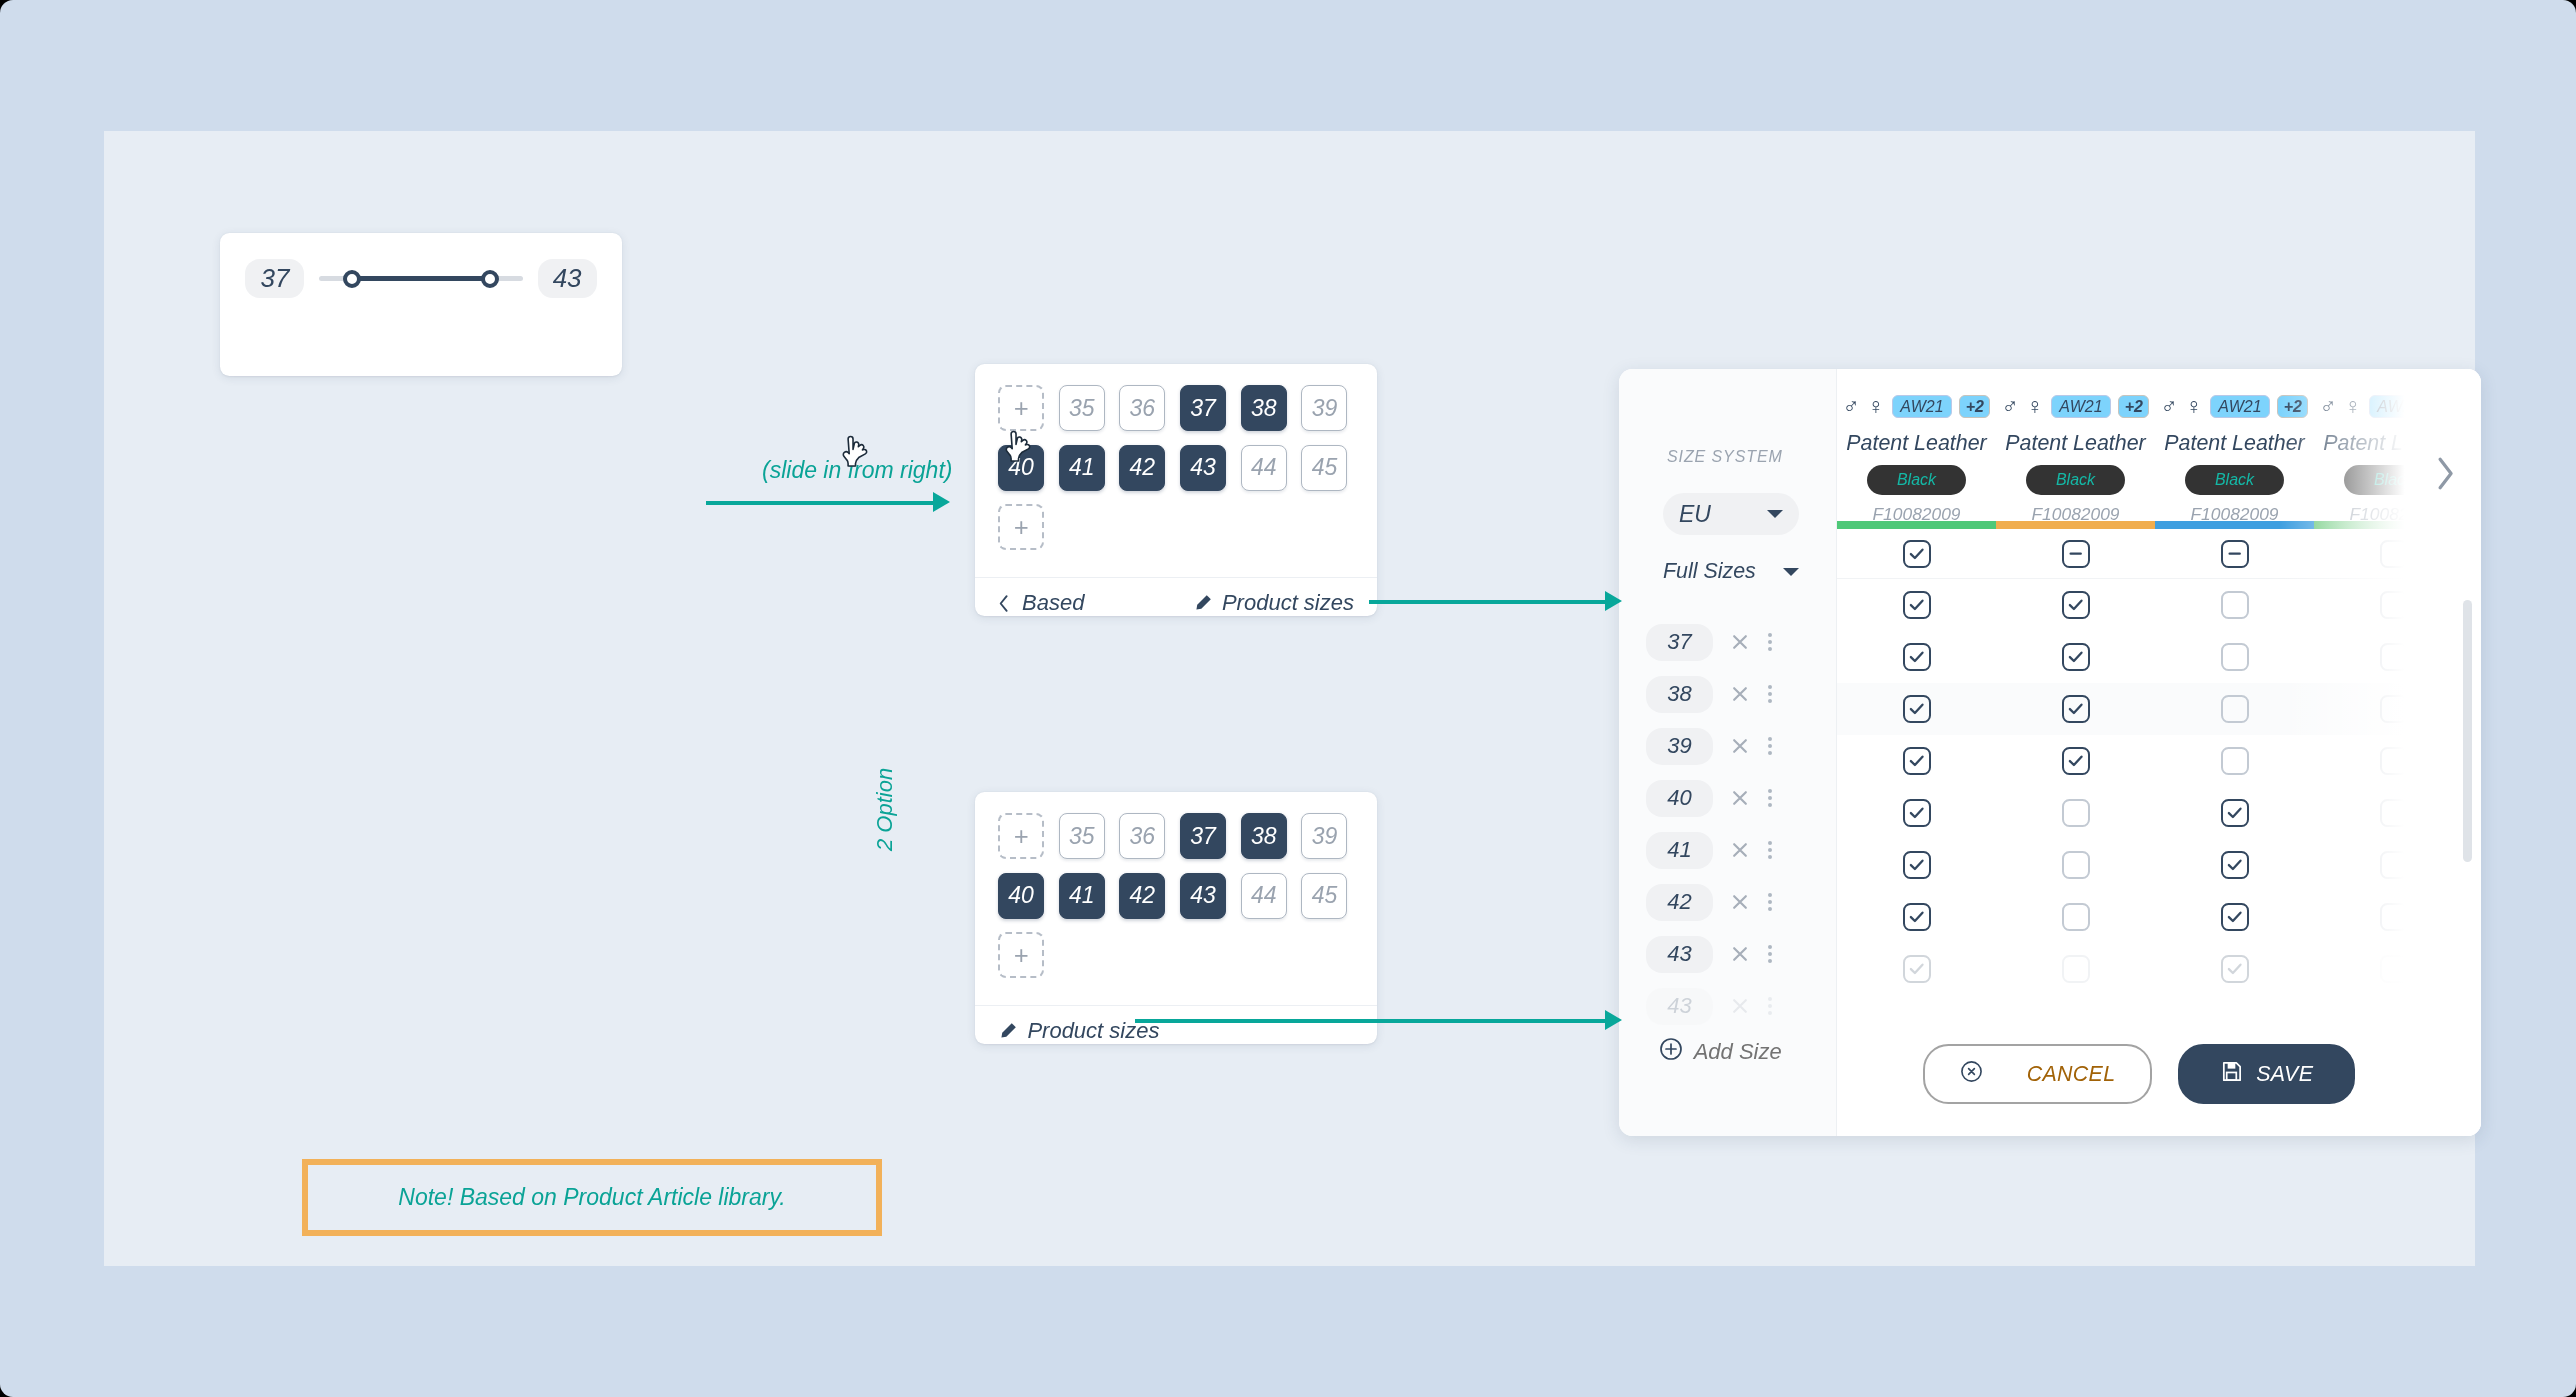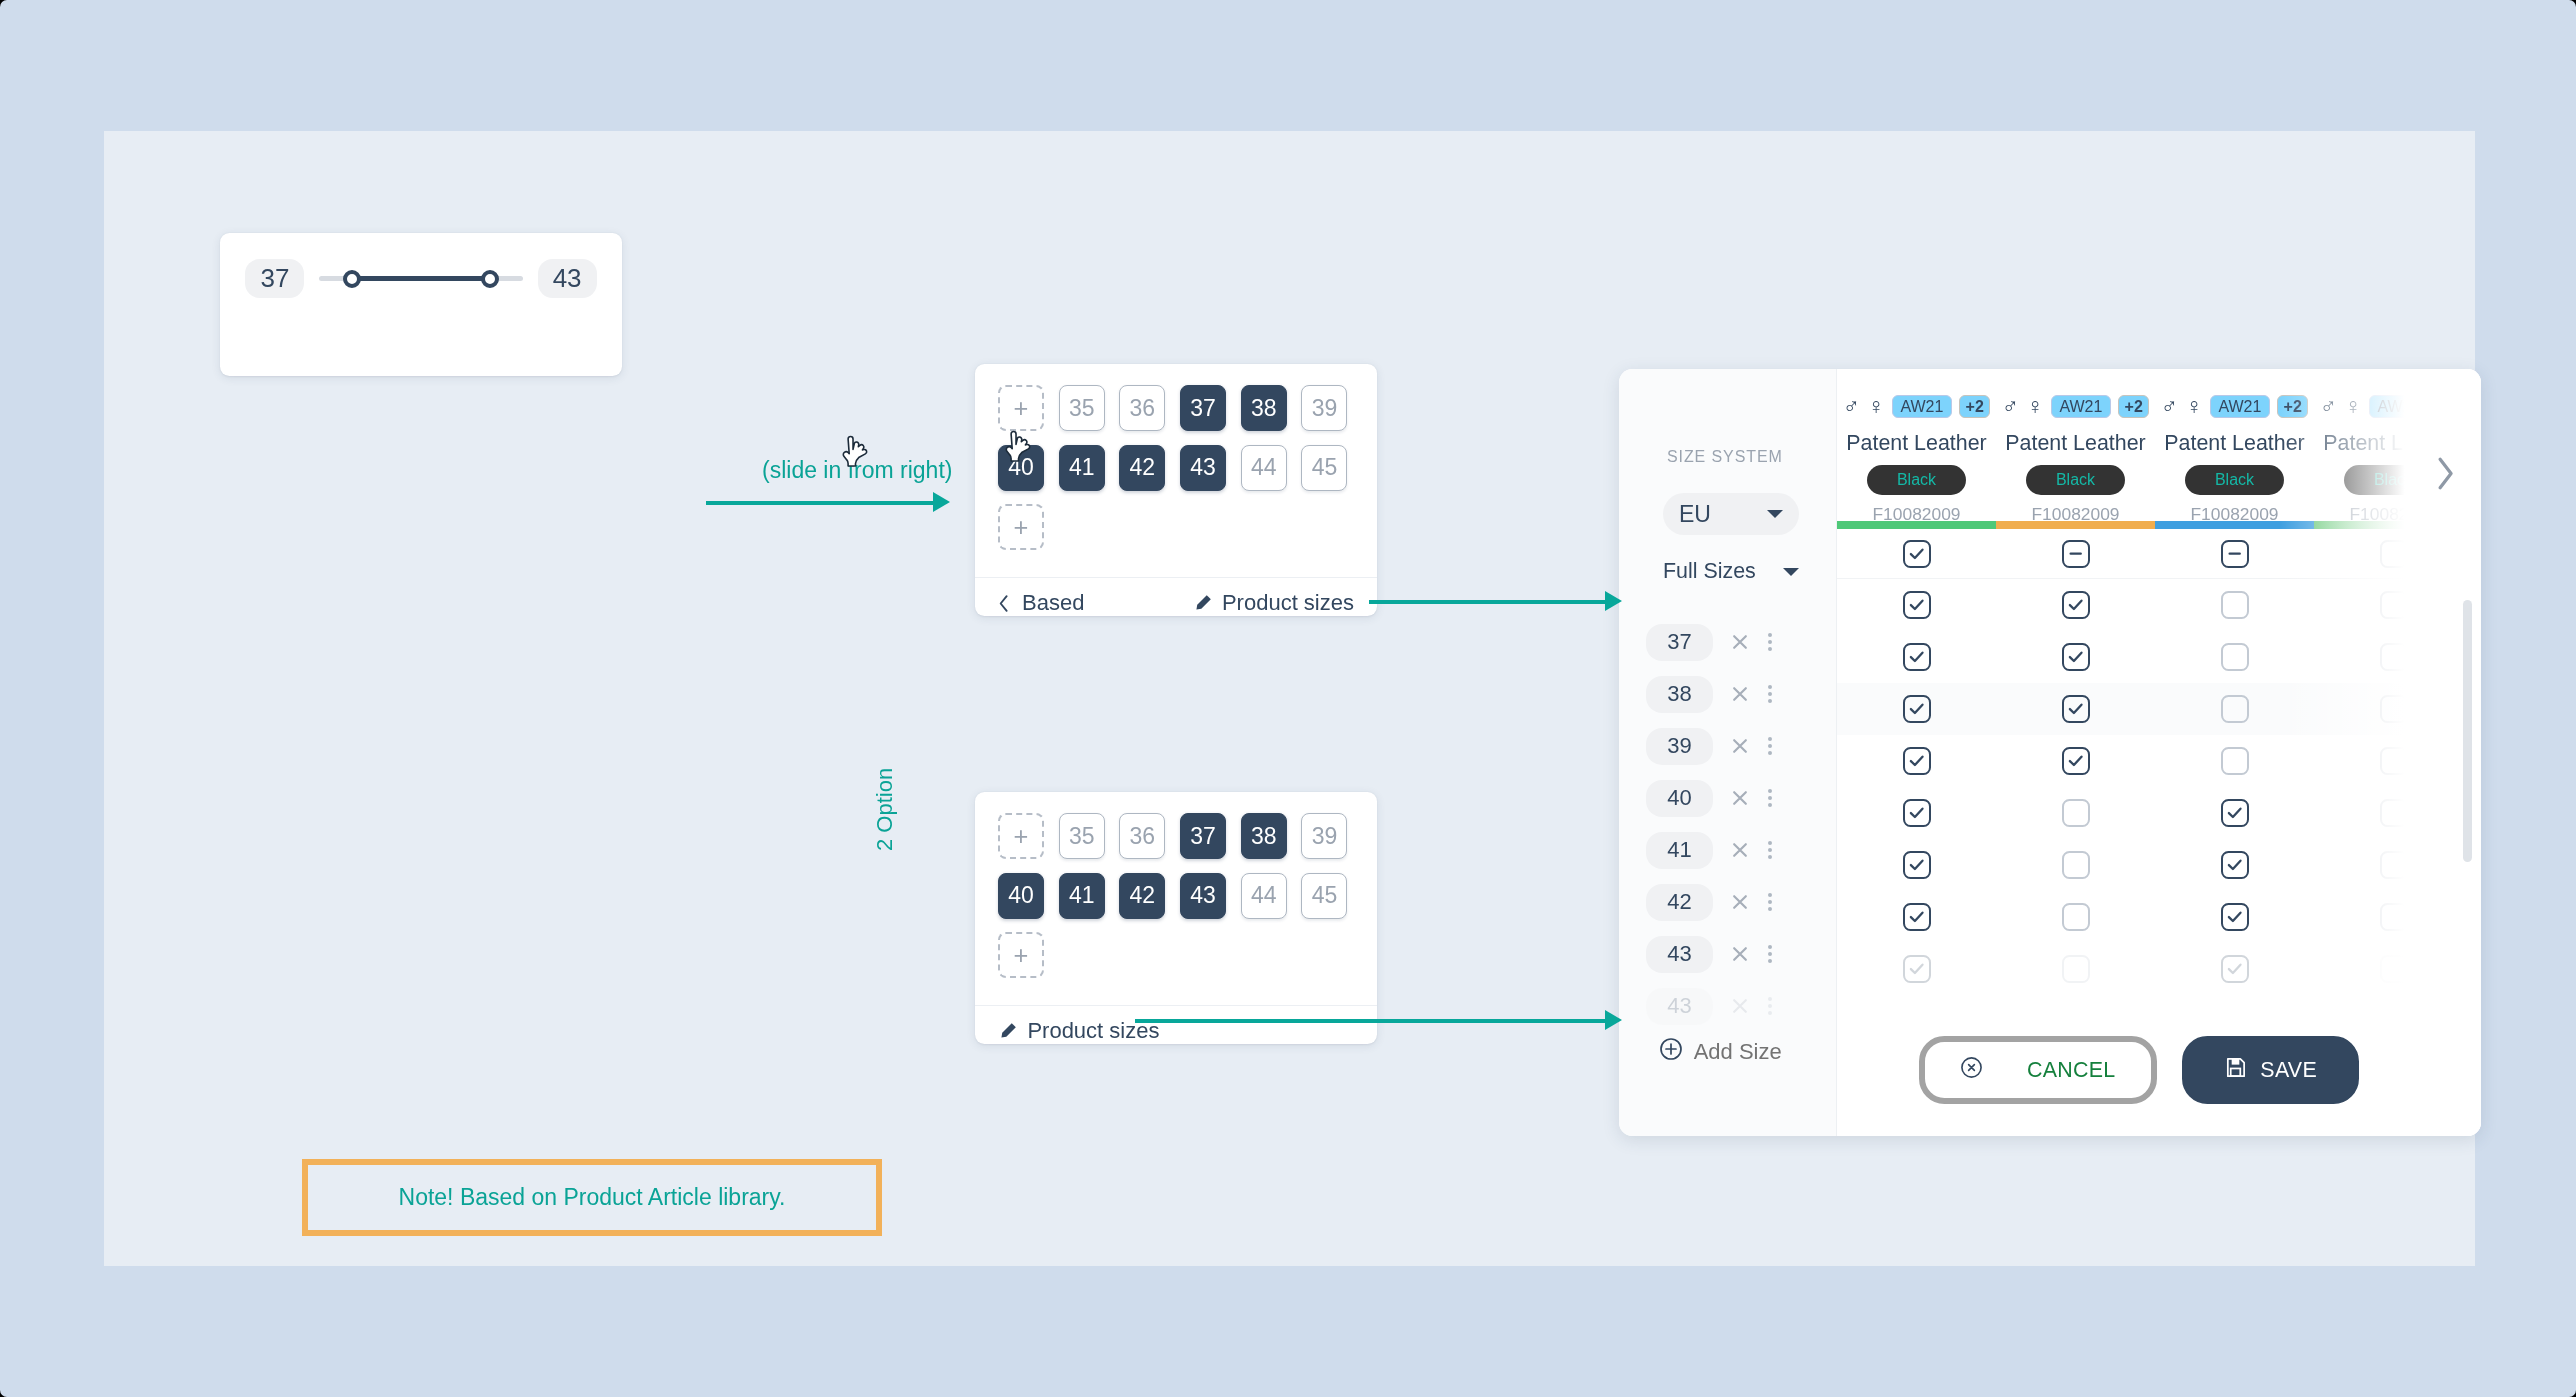--- a/index.html
+++ b/index.html
@@ -5,22 +5,23 @@
   * { box-sizing: border-box; margin: 0; padding: 0; }
   html, body {
     width: 2576px; height: 1398px;
     background: #000;
     font-family: "Liberation Sans", sans-serif;
     overflow: hidden;
   }
   #frame {
     position: absolute; inset: 0;
     background: #cfdcec;
-    border-radius: 7px;
+    border-radius: 13px;
     overflow: hidden;
+    font-style: italic;
   }
   #canvas {
     position: absolute;
     left: 104px; top: 131px; width: 2371px; height: 1135px;
     background: #e7edf4;
   }
 
   
   .card {
     position: absolute;
@@ -209,21 +210,21 @@
   
   #panel-actions {
     position: absolute; left: 0; right: 0; bottom: 32px;
     display: flex; justify-content: center; gap: 25.4px; padding-right: 40px;
   }
   .btn {
     display: flex; align-items: center; gap: 13.4px;
     border-radius: 25.4px; font-size: 21.4px; letter-spacing: 0.3px; cursor: pointer;
   }
   #btn-cancel {
-    background: #fff; border: 6px solid #a3a3a3; color: #15803d;
+    background: #fff; border: 2px solid #a3a3a3; color: #a16207;
     padding: 13.4px 35px;
     gap: 44px;
   }
   #btn-save {
     background: #33475f; border: 2px solid #33475f; color: #fff;
     padding: 13.4px 40px;
   }
 
   
   .anno-text {

